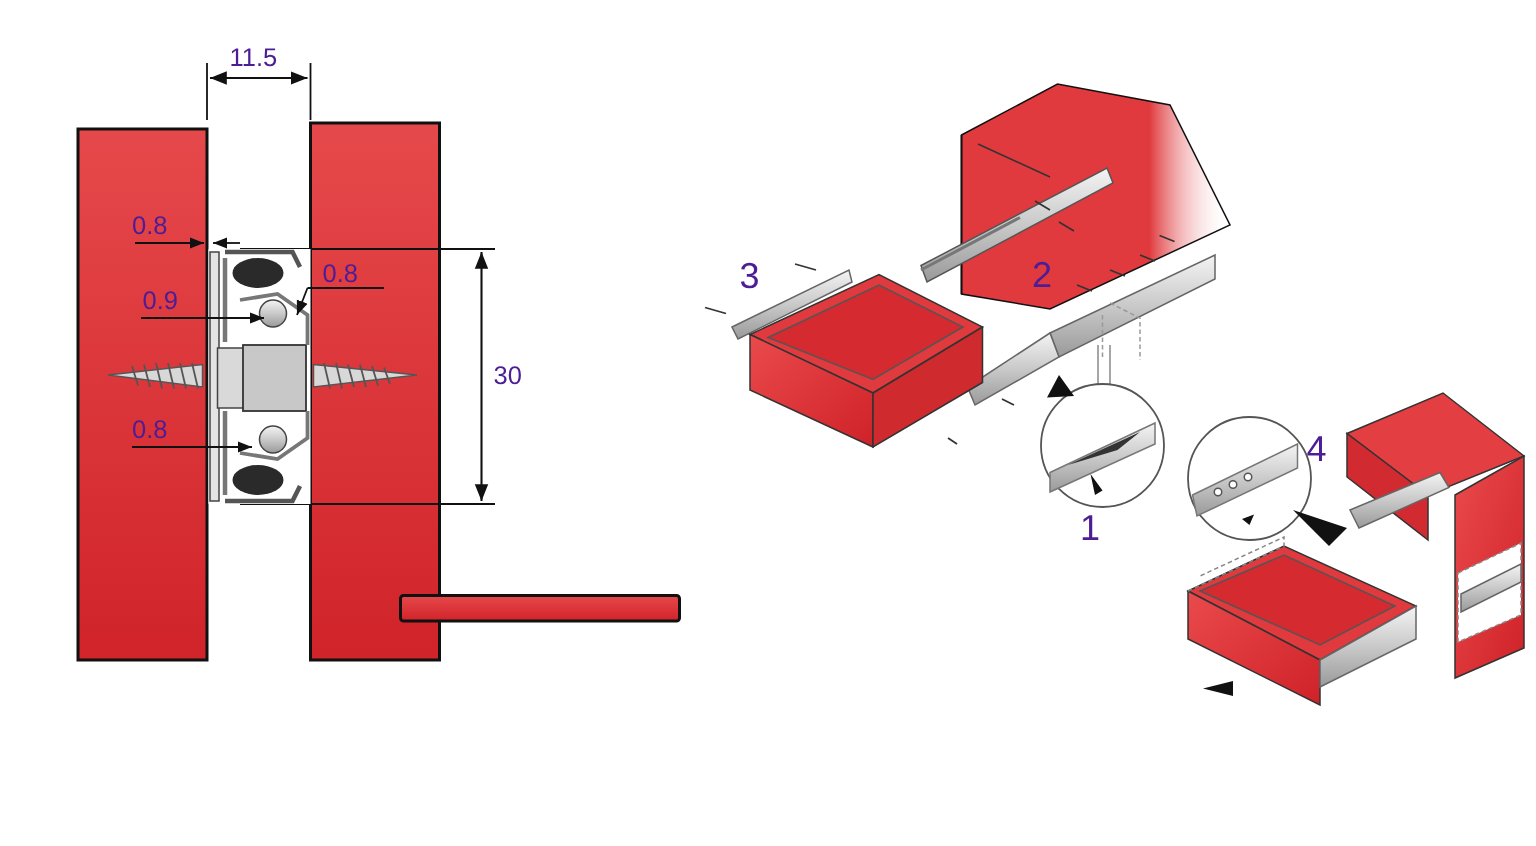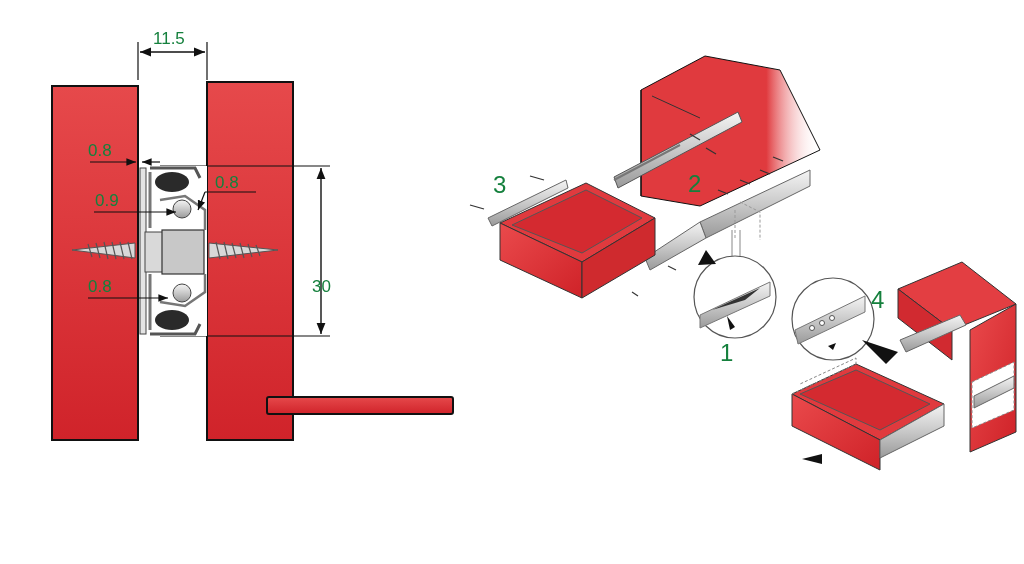--- a/index.html
+++ b/index.html
@@ -1,18 +1,18 @@
 <!DOCTYPE html>
 <html><head>
 <meta charset="utf-8">
 <style>
   html, body { margin:0; padding:0; background:#ffffff; }
   body { width:1024px; height:564px; overflow:hidden; position:relative; font-family:"Liberation Sans", sans-serif; }
   svg { position:absolute; left:0; top:0; }
-  .lbl { position:absolute; font-family:"Liberation Sans", sans-serif; color:#15803d; line-height:1; white-space:nowrap; }
+  .lbl { position:absolute; font-family:"Liberation Sans", sans-serif; color:#4c1d95; line-height:1; white-space:nowrap; }
   .d { font-size:17px; }
   .s { font-size:24px; }
 </style>
 </head>
 <body>
 
 <svg width="1024" height="564" viewBox="0 0 1024 564">
   <defs>
     <linearGradient id="redV" x1="0" y1="0" x2="0" y2="1">
       <stop offset="0" stop-color="#e6494b"></stop>
@@ -174,21 +174,21 @@
         <line x1="706" y1="148" x2="716" y2="154"></line>
       <line x1="760" y1="170" x2="770" y2="174"></line>
         <line x1="740" y1="180" x2="750" y2="184"></line>
       <line x1="773" y1="157" x2="783" y2="161"></line>
         <line x1="718" y1="190" x2="728" y2="194"></line>
     </g>
   </g>
 </svg>
 
 <span class="lbl d" style="left:153px;top:30px;">11.5</span>
-<span class="lbl d" style="left:312px;top:242px;margin-top:36px;">30</span>
+<span class="lbl d" style="left:329px;top:242px;">30</span>
 <span class="lbl d" style="left:88px;top:142px;">0.8</span>
 <span class="lbl d" style="left:95px;top:192px;">0.9</span>
 <span class="lbl d" style="left:215px;top:174px;">0.8</span>
 <span class="lbl d" style="left:88px;top:278px;">0.8</span>
 
 <span class="lbl s" style="left:720px;top:341px;">1</span>
 <span class="lbl s" style="left:688px;top:172px;">2</span>
 <span class="lbl s" style="left:493px;top:173px;">3</span>
 <span class="lbl s" style="left:871px;top:288px;">4</span>
 

